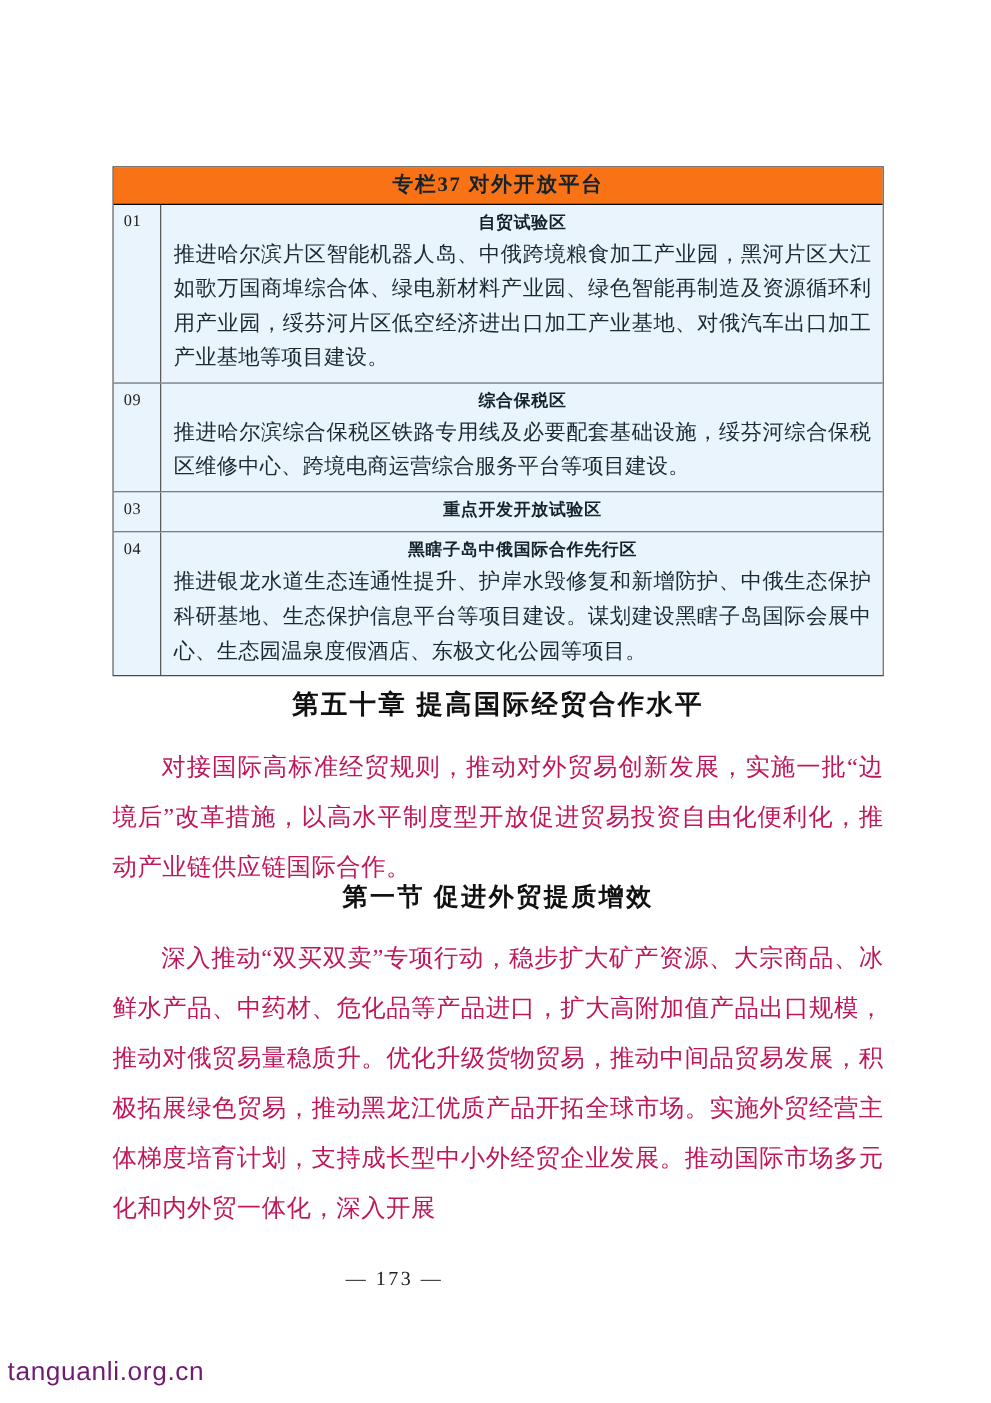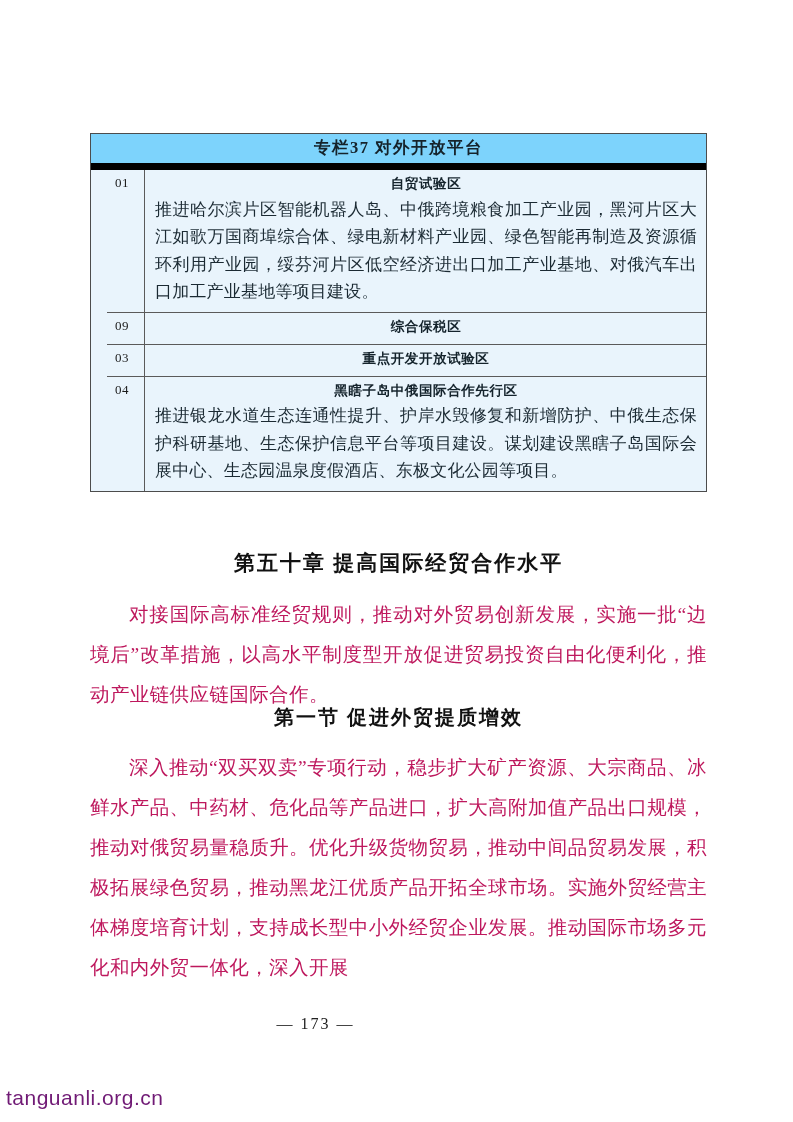--- a/index.html
+++ b/index.html
@@ -26,34 +26,33 @@
   .callout {
     position: absolute;
     left: 90px;
     top: 133px;
     width: 617px;
     border: 1px solid #4c4c4c;
     box-sizing: border-box;
     background: #e9f4fc;
   }
   .callout-header {
-    background: #7dd3fc;
-    border-bottom: 7px solid #000000;
+    background: #f97316;
+    border-bottom: 1px solid #000000;
     text-align: center;
     font-weight: bold;
     font-size: 16.5px;
     letter-spacing: 1.5px;
     color: #15232b;
     padding: 3px 0 4px 0;
     line-height: 1.35;
     font-family: "Liberation Serif", "DejaVu Serif", serif;
   }
   .callout-rows {
     display: block;
-    padding-left: 16px;
   }
   .crow {
     display: flex;
     align-items: stretch;
     border-bottom: 1px solid #5a5a5a;
     background: #e9f4fc;
   }
   .crow:last-child {
     border-bottom: none;
   }
@@ -174,20 +173,21 @@
         <div class="crow-body">
           <div class="crow-title">自贸试验区</div>
           <div class="crow-text">推进哈尔滨片区智能机器人岛、中俄跨境粮食加工产业园，黑河片区大江如歌万国商埠综合体、绿电新材料产业园、绿色智能再制造及资源循环利用产业园，绥芬河片区低空经济进出口加工产业基地、对俄汽车出口加工产业基地等项目建设。</div>
         </div>
       </div>
 
       <div class="crow">
         <div class="crow-num">09</div>
         <div class="crow-body">
           <div class="crow-title">综合保税区</div>
+          <div class="crow-text">推进哈尔滨综合保税区铁路专用线及必要配套基础设施，绥芬河综合保税区维修中心、跨境电商运营综合服务平台等项目建设。</div>
         </div>
       </div>
 
       <div class="crow">
         <div class="crow-num">03</div>
         <div class="crow-body">
           <div class="crow-title">重点开发开放试验区</div>
         </div>
       </div>
 

